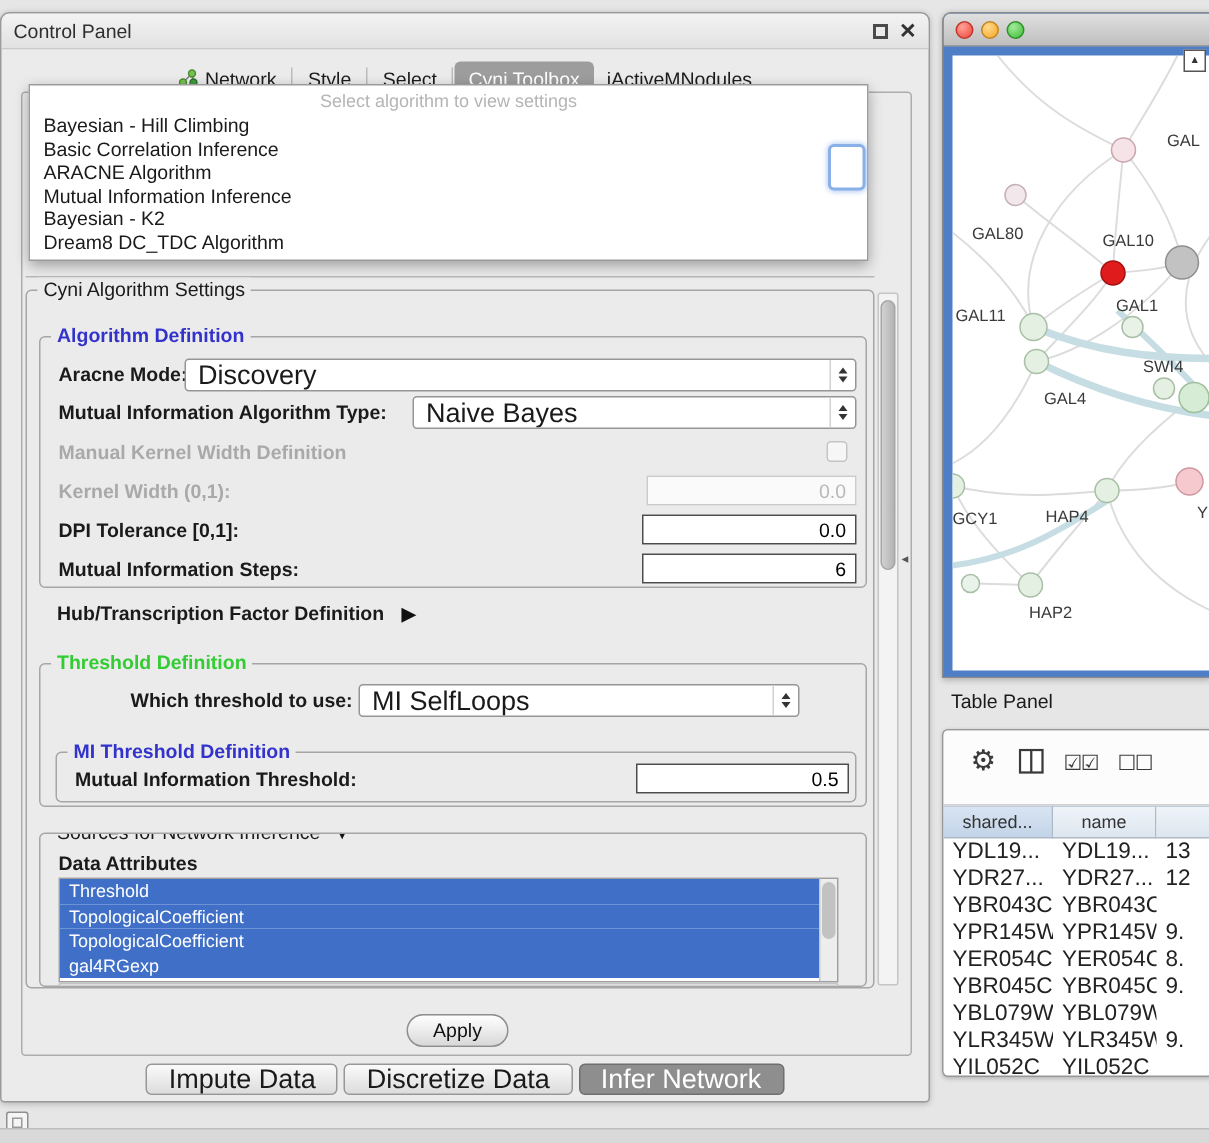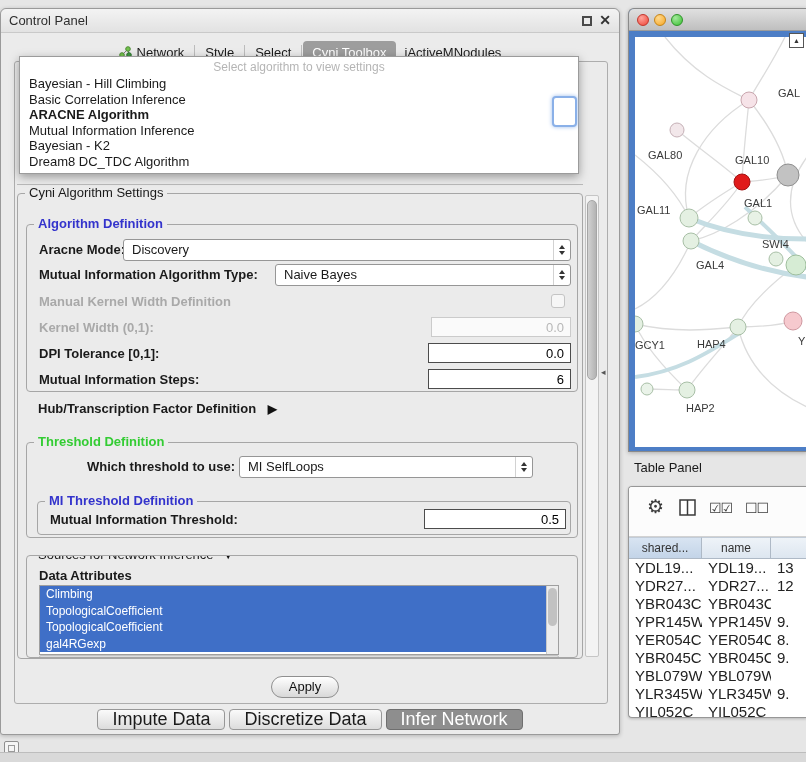--- a/index.html
+++ b/index.html
@@ -19,32 +19,32 @@
   .tab-sep{width:1px;height:14px;background:#bcbcbc;margin:0 1px}
 
   .content{position:absolute;left:13px;top:52px;width:594px;height:643px;border:1px solid #adadad;border-radius:3px;background:#ebebeb}
 
   .line-frag{position:absolute;left:16px;top:175px;width:566px;height:1px;background:#b9b9b9}
   .focus-frag{position:absolute;left:551px;top:87px;width:25px;height:31px;background:#fff;border:2px solid #8ab0e8;border-radius:4px;box-shadow:0 0 4px #9dbdec;z-index:31}
 
   .popup{position:absolute;left:18px;top:47px;width:560px;height:118px;background:#fff;border:1px solid #9b9b9b;box-shadow:0 3px 9px rgba(0,0,0,.35);z-index:30;padding-top:2px}
   .popup-placeholder{text-align:center;color:#b5b5b5;font-size:12px;height:17px;line-height:17px}
   .popup-item{font-size:13px;height:15.5px;line-height:15.5px;padding-left:9px;white-space:nowrap}
-  .popup-item.bold{font-weight:bold}
+  .popup-item.bold{font-weight:normal}
 
   .group{position:absolute;border:1px solid #a6a6a6;border-radius:4px}
   .gtitle{position:absolute;top:-9px;left:7px;background:#ebebeb;padding:0 4px;font-size:13px;white-space:nowrap}
   .gtitle.bold{font-weight:bold}
   .t-blue{color:#3333cc}
   .t-green{color:#33cc33}
 
   .flabel{position:absolute;font-weight:bold;font-size:13px;white-space:nowrap}
   .flabel.dis{color:#a9a9a9}
 
-  .combo{position:absolute;display:flex;align-items:stretch;background:#fff;border:1px solid #969696;border-radius:3px;height:22px;font-size:13px}
+  .combo{position:absolute;display:flex;align-items:stretch;background:#fff;border:1px solid #969696;border-radius:3px;height:22px;font-size:18px}
   .combo .val{flex:1;padding:0 8px;line-height:20px;white-space:nowrap;overflow:hidden}
   .combo .arr{width:17px;border-left:1px solid #d2d2d2;display:flex;flex-direction:column;align-items:center;justify-content:center;gap:2px}
   .tri{width:0;height:0;border-left:3.5px solid transparent;border-right:3.5px solid transparent}
   .tri.up{border-bottom:4.5px solid #333}
   .tri.dn{border-top:4.5px solid #333}
 
   .ninput{position:absolute;background:#fff;border:1px solid #4c4c4c;text-align:right;padding:0 6px;font-size:13px;height:20px;font-family:"Liberation Sans",sans-serif}
   .ninput.dis{border-color:#cbcbcb;background:#fafafa;color:#b8b8b8}
 
   .checkbox{position:absolute;width:14px;height:14px;border:1px solid #c4c4c4;background:#f6f6f6;border-radius:3px}
@@ -215,21 +215,21 @@
       </div>
 
       <div class="group" style="left:8px;top:361px;width:552px;height:103px;overflow:hidden">
         <span class="gtitle">
           <span>Sources for Network Inference</span>
           <span class="tri-glyph" style="margin-left:5px">▼</span>
         </span>
         <span class="flabel" style="left:12px;top:12px">Data Attributes</span>
 
         <div class="list" style="left:12px;top:29px;width:520px;height:70px">
-          <div class="list-item">Climbing</div>
+          <div class="list-item">Threshold</div>
           <div class="list-item">TopologicalCoefficient</div>
           <div class="list-item">TopologicalCoefficient</div>
           <div class="list-item">gal4RGexp</div>
           <div class="list-vsb">
               <span class="thumb"></span>
             </div>
         </div>
         <div class="list-hsb" style="left:12px;top:99px;width:520px;height:8px"></div>
       </div>
     </div>

